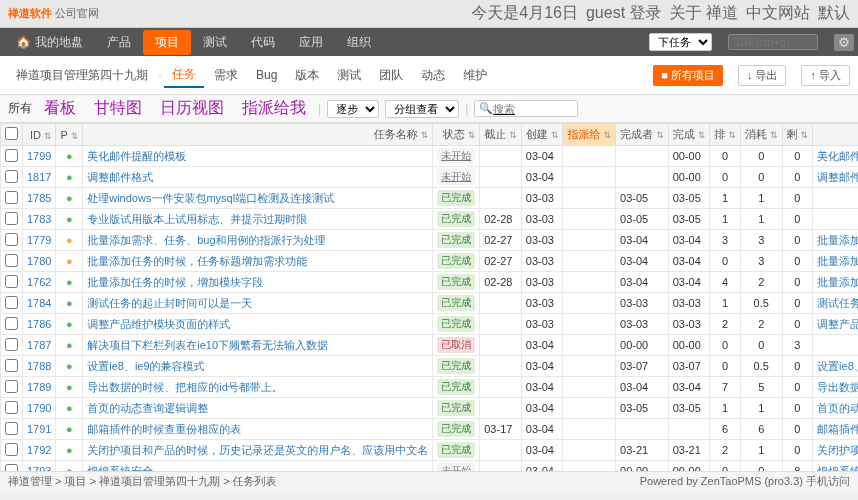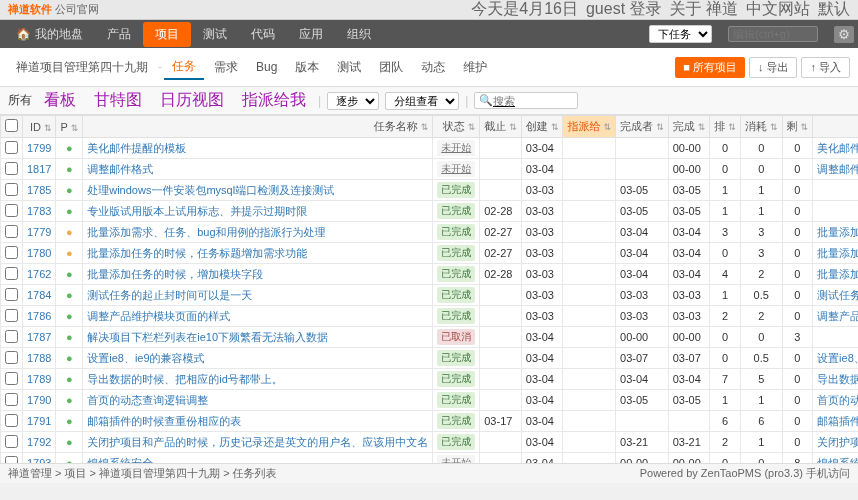--- a/index.html
+++ b/index.html
@@ -1,19 +1,19 @@
 <!DOCTYPE html>
 <html><head>
   <meta charset="utf-8">
   <style>
     * { margin: 0; padding: 0; box-sizing: border-box; }
     body { font-family: Arial, "Microsoft YaHei", sans-serif; font-size: 12px; background: #f0f0f0; color: #333; width: 858px; height: 500px; overflow: hidden; }
 
     
-    .top-bar { background: #e8e8e8; border-bottom: 1px solid #ccc; padding: 2px 8px; display: flex; align-items: center; justify-content: space-between; height: 20px; }
+    .top-bar { background: #e8e8e8; border-bottom: 1px solid #ccc; padding: 2px 8px; display: flex; align-items: center; justify-content: space-between; height: 28px; }
     .top-bar-left { color: #666; font-size: 11px; }
     .top-bar-left span.brand { color: #f60; font-weight: bold; }
     .top-bar-right { display: flex; gap: 8px; font-size: 16px; color: #666; }
     .top-bar-right span { cursor: pointer; }
 
     
     .nav-bar { background: #555; display: flex; align-items: center; height: 28px; padding: 0 4px; }
     .nav-item { color: #ddd; padding: 4px 12px; cursor: pointer; font-size: 12px; border-radius: 3px; display: flex; align-items: center; gap: 4px; }
     .nav-item.active { background: #f60; color: #fff; }
 
@@ -109,21 +109,21 @@
   <span class="sec-nav-item">禅道项目管理第四十九期</span>
   <span style="color:#ccc">-</span>
   <span class="sec-nav-item active">任务</span>
   <span class="sec-nav-item">需求</span>
   <span class="sec-nav-item">Bug</span>
   <span class="sec-nav-item">版本</span>
   <span class="sec-nav-item">测试</span>
   <span class="sec-nav-item">团队</span>
   <span class="sec-nav-item">动态</span>
   <span class="sec-nav-item">维护</span>
-  <div style="margin-left:auto; display:flex; gap:4px;justify-content:flex-end;">
+  <div style="margin-left:auto; display:flex; gap:15px;justify-content:flex-end;">
     <button class="btn-orange">■ 所有项目</button>
     <button class="btn-small">↓ 导出</button>
     <button class="btn-small">↑ 导入</button>
   </div>
 </div>
 
 <div class="filter-bar">
   <span>所有</span>
   <span class="filter-tab">看板</span>
   <span class="filter-tab">甘特图</span>

